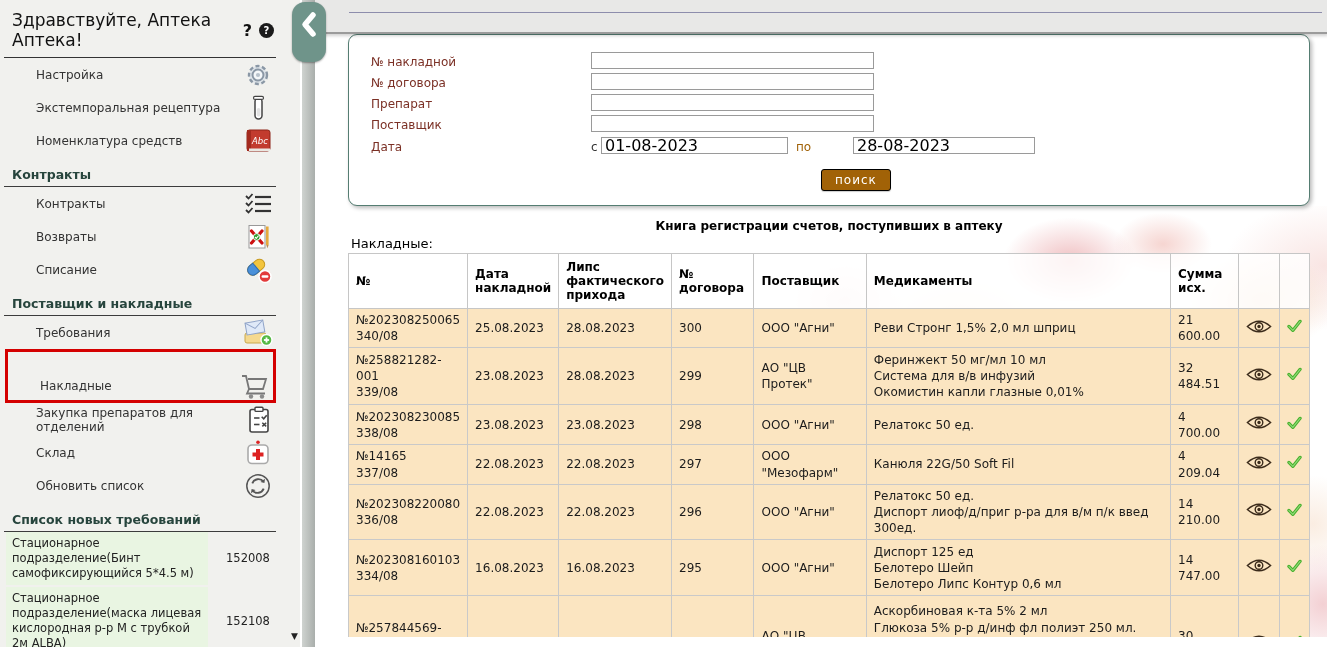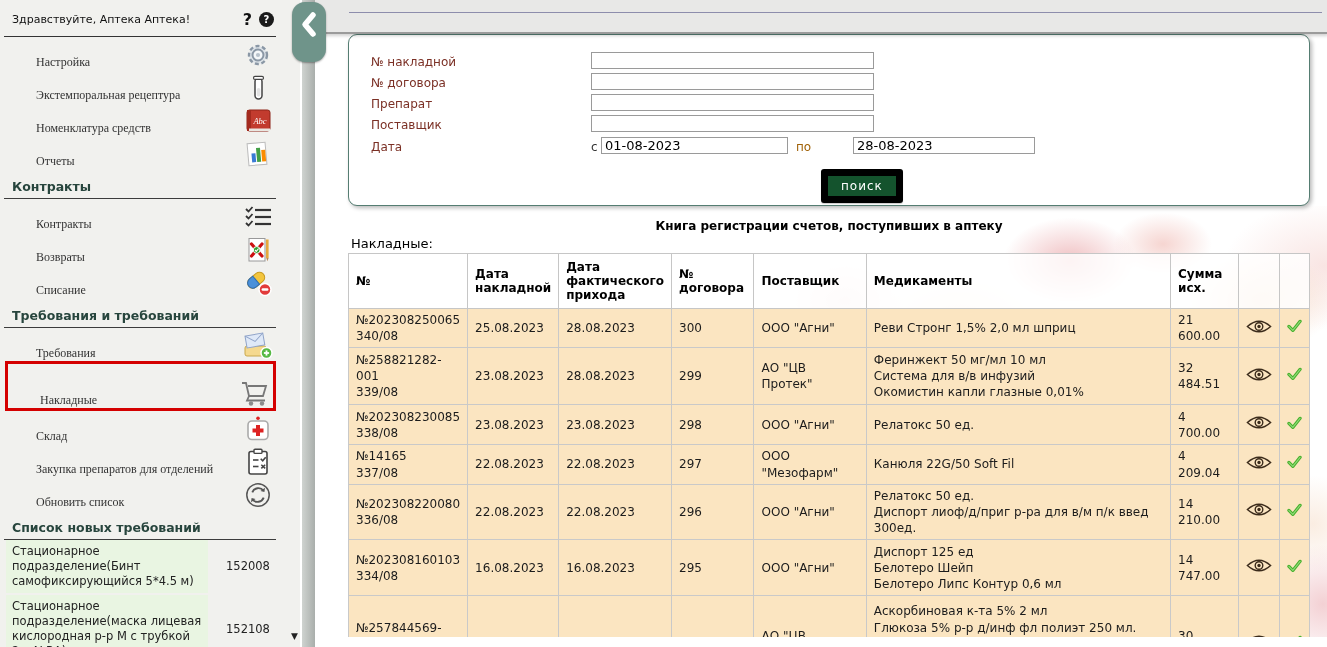--- a/index.html
+++ b/index.html
@@ -3,30 +3,30 @@
 <meta charset="utf-8">
 <style>
   html,body{margin:0;padding:0;}
   body{font-family:"DejaVu Sans", "Liberation Sans", sans-serif; font-size:12px; color:#222;}
   #page{position:relative;width:1327px;height:647px;background:#fff;overflow:hidden;}
 
   
   #sidebar{position:absolute;left:0;top:0;width:300px;height:647px;background:#f1f1ee;overflow:hidden;padding:0;}
   .sb-inner{padding:8px 10px 0 4px;width:272px;}
   .sb-head{display:flex;align-items:center;justify-content:space-between;padding:2px 2px 7px 8px;border-bottom:1px solid #333;}
-  .sb-greet{font-size:11px;color:#111;}
+  .sb-greet{font-size:17px;color:#111;}
   .sb-head-icons{display:flex;align-items:center;gap:7px;}
   .q-glyph{font-weight:bold;font-size:16px;color:#111;cursor:pointer;}
   .q-circle{width:15px;height:15px;border-radius:50%;background:#1b1b1b;color:#fff;font-size:10px;font-weight:bold;display:flex;align-items:center;justify-content:center;cursor:pointer;}
-  .mi{height:33px;display:flex;align-items:flex-end;justify-content:space-between;padding:0 2px 0 32px;cursor:pointer;font-family:Liberation Serif, serif;}
+  .mi{height:33px;display:flex;align-items:center;justify-content:space-between;padding:0 2px 0 32px;cursor:pointer;}
   .mi-label{font-size:12px;color:#333;}
   .mi-icon{width:32px;height:30px;display:flex;align-items:center;justify-content:center;}
   .sb-section{font-size:12.5px;font-weight:bold;color:#27453d;border-bottom:1px solid #3c3c3c;padding:6px 2px 4px 8px;margin-top:4px;}
   .hl{border:3px solid #d40000;margin-left:1px;}
-  .hl .mi{height:44px;}
+  .hl .mi{height:28px;margin-top:20px;}
   .rq-row{display:flex;gap:14px;margin:0 0 2px 2px;cursor:pointer;}
   .rq-name{flex:1;background:#e9f5e2;padding:4px 6px;font-size:11.5px;line-height:1.3;color:#222;}
   .rq-id{width:50px;display:flex;align-items:center;font-size:11.5px;color:#222;padding-left:4px;}
   #sb-scroll-arrow{position:absolute;left:291px;top:631px;font-size:9px;color:#222;cursor:pointer;z-index:6;}
 
   
   #splitter{position:absolute;left:302px;top:0;width:13px;height:647px;background:linear-gradient(to right,#cfd3d0,#a9aeab);z-index:4;}
   #collapse-tab{position:absolute;left:292px;top:2px;width:34px;height:60px;background:#6f948a;border-radius:13px;box-shadow:0 1px 2px rgba(0,0,0,.35);display:flex;align-items:flex-start;justify-content:center;padding-top:8px;box-sizing:border-box;cursor:pointer;z-index:7;}
 
   
@@ -46,23 +46,23 @@
       radial-gradient(140px 90px at 1010px 60px, rgba(240,190,185,.40), rgba(240,190,185,0) 72%);}
   #wm-line{left:480px;top:140px;width:430px;height:2px;background:linear-gradient(to right,rgba(150,150,150,.0),rgba(140,140,140,.55),rgba(150,150,150,.1));transform:rotate(-7deg);}
   #wm2{left:880px;top:430px;width:132px;height:183px;
     background:
       radial-gradient(85px 85px at 128px 150px, rgba(233,170,176,.55), rgba(233,170,176,0) 70%),
       radial-gradient(70px 70px at 118px 70px, rgba(244,215,190,.45), rgba(244,215,190,0) 70%);}
 
   
   #filter-panel{position:absolute;left:33px;top:10px;width:962px;height:172px;background:#fff;border:1px solid #557d72;border-radius:9px;box-shadow:2px 2px 4px rgba(0,0,0,.28);z-index:2;box-sizing:border-box;}
   .fp-label{position:absolute;left:22px;font-size:12px;color:#7b3025;}
-  .fp-input{position:absolute;left:242px;width:283px;height:17px;border:1px solid #9a9a9a;background:#fff;font-size:13px;font-family:inherit;padding:0 3px;box-sizing:border-box;}
+  .fp-input{position:absolute;left:242px;width:283px;height:17px;border:1px solid #9a9a9a;background:#fff;font-size:16px;font-family:inherit;padding:0 3px;box-sizing:border-box;}
   .fp-small{font-size:12px;color:#7b3025;position:absolute;}
-  #search-btn{position:absolute;left:472px;top:134px;padding:3px 13px;background:#14532d;border:7px solid #000000;border-radius:3px;color:#fff;font-size:12px;font-family:inherit;letter-spacing:1px;cursor:pointer;box-shadow:0 1px 1px rgba(0,0,0,.2);}
+  #search-btn{position:absolute;left:472px;top:134px;padding:3px 13px;background:#a16207;border:1px solid #000000;border-radius:3px;color:#fff;font-size:12px;font-family:inherit;letter-spacing:1px;cursor:pointer;box-shadow:0 1px 1px rgba(0,0,0,.2);}
 
   #reg-title{position:absolute;left:33px;top:195px;width:962px;text-align:center;font-weight:bold;font-size:12px;color:#000;z-index:2;}
   #tbl-caption{position:absolute;left:36px;top:212px;font-size:13px;color:#000;z-index:2;}
 
   
   #inv-table{position:absolute;left:33px;top:229px;width:962px;border-collapse:collapse;z-index:1;}
   #inv-table th{border:1px solid #c6c6c6;background:rgba(255,255,255,.82);font-size:12px;font-weight:bold;text-align:left;padding:4px 7px;vertical-align:middle;color:#000;}
   #inv-table td{border:1px solid #c9c9c9;background:#fbe5c1;font-size:12px;padding:3px 7px;vertical-align:middle;color:#1c1c1c;line-height:1.35;}
   .pre{white-space:pre-line;}
   .c-center{text-align:center;}
@@ -108,33 +108,20 @@
         <span class="mi-label">Номенклатура средств</span>
         <span class="mi-icon">
           <svg width="30" height="28" viewBox="0 0 30 28">
               <rect x="4" y="3" width="23" height="21" rx="2.5" fill="#c23b2e" stroke="#8e2418"></rect>
               <rect x="4" y="3" width="4" height="21" fill="#a32a1e"></rect>
               <rect x="6" y="21.5" width="21" height="2.5" fill="#eae7e1"></rect>
               <text x="17" y="16.5" font-size="8.5" fill="#fff" font-style="italic" text-anchor="middle">Abc</text>
             </svg>
         </span>
       </div>
-      <div class="mi">
-        <span class="mi-label">Отчеты</span>
-        <span class="mi-icon">
-          <svg width="26" height="28" viewBox="0 0 26 28">
-              <g transform="rotate(-5 12 14)">
-                <rect x="3" y="3" width="18" height="22" fill="#fff" stroke="#bbb"></rect>
-                <rect x="6.5" y="13" width="4" height="9" fill="#3a7bd5"></rect>
-                <rect x="11.5" y="8" width="4" height="14" fill="#43a047"></rect>
-                <rect x="16.5" y="10.5" width="4" height="11.5" fill="#fb8c00"></rect>
-              </g>
-            </svg>
-        </span>
-      </div>
 
       <div class="sb-section">Контракты</div>
 
       <div class="mi">
         <span class="mi-label">Контракты</span>
         <span class="mi-icon">
           <svg width="28" height="26" viewBox="0 0 28 26">
               <g stroke="#333" stroke-width="2.2">
                 <line x1="11" y1="6" x2="27" y2="6"></line>
                 <line x1="11" y1="13" x2="27" y2="13"></line>
@@ -171,21 +158,21 @@
               <g transform="rotate(-40 13 11)">
                 <rect x="3.5" y="6" width="19" height="10.5" rx="5.2" fill="#f3c53d" stroke="#c79a20"></rect>
                 <path d="M3.5 11.2 a5.2 5.2 0 0 1 5.2 -5.2 h4.3 v10.5 H8.7 a5.2 5.2 0 0 1 -5.2 -5.3 Z" fill="#4a90d9" stroke="#2f6cb0"></path>
               </g>
               <circle cx="22" cy="20.5" r="6" fill="#e23b3b" stroke="#fff" stroke-width="1.5"></circle>
               <rect x="18.6" y="19.3" width="6.8" height="2.4" rx="1.2" fill="#fff"></rect>
             </svg>
         </span>
       </div>
 
-      <div class="sb-section">Требования и требований</div>
+      <div class="sb-section">Поставщик и накладные</div>
 
       <div class="mi">
         <span class="mi-label">Требования</span>
         <span class="mi-icon">
           <svg width="30" height="28" viewBox="0 0 30 28">
               <rect x="2" y="14" width="21" height="10" rx="2" fill="#f5d98f" stroke="#c9a84c"></rect>
               <g transform="rotate(-10 12 9)">
                 <rect x="3" y="2.5" width="18" height="12" fill="#dfe9f8" stroke="#8fa3c8"></rect>
                 <path d="M3 2.5 l9 7 l9 -7" fill="none" stroke="#8fa3c8"></path>
               </g>
@@ -208,46 +195,46 @@
                   <path d="M9 17 l-2 4.5 h18"></path>
                 </g>
                 <circle cx="11" cy="24.5" r="2.2" fill="#8a8a8a"></circle>
                 <circle cx="22" cy="24.5" r="2.2" fill="#8a8a8a"></circle>
               </svg>
           </span>
         </div>
       </div>
 
       <div class="mi">
+        <span class="mi-label">Закупка препаратов для отделений</span>
+        <span class="mi-icon">
+          <svg width="26" height="28" viewBox="0 0 26 28">
+              <rect x="4" y="3.5" width="18" height="22.5" rx="2" fill="#fff" stroke="#444" stroke-width="1.6"></rect>
+              <rect x="9" y="1.2" width="8" height="4.2" rx="1" fill="#fff" stroke="#444" stroke-width="1.4"></rect>
+              <g stroke="#444" stroke-width="1.6">
+                <line x1="8" y1="12" x2="13.5" y2="12"></line>
+                <line x1="8" y1="18.5" x2="13.5" y2="18.5"></line>
+              </g>
+              <path d="M15.7 10.8 l2 2 l3 -3.5" stroke="#444" fill="none" stroke-width="1.6"></path>
+              <g stroke="#444" stroke-width="1.5">
+                <line x1="16.3" y1="16.7" x2="20.2" y2="20.4"></line>
+                <line x1="20.2" y1="16.7" x2="16.3" y2="20.4"></line>
+              </g>
+            </svg>
+        </span>
+      </div>
+      <div class="mi">
         <span class="mi-label">Склад</span>
         <span class="mi-icon">
           <svg width="28" height="28" viewBox="0 0 28 28">
               <circle cx="14" cy="3.2" r="1.8" fill="#d22"></circle>
               <rect x="4" y="6" width="20" height="18.5" rx="4" fill="#fff" stroke="#aaa" stroke-width="1.6"></rect>
               <g fill="#d22">
                 <rect x="12" y="10" width="4" height="11"></rect>
                 <rect x="8.5" y="13.5" width="11" height="4"></rect>
-              </g>
-            </svg>
-        </span>
-      </div>
-      <div class="mi">
-        <span class="mi-label">Закупка препаратов для отделений</span>
-        <span class="mi-icon">
-          <svg width="26" height="28" viewBox="0 0 26 28">
-              <rect x="4" y="3.5" width="18" height="22.5" rx="2" fill="#fff" stroke="#444" stroke-width="1.6"></rect>
-              <rect x="9" y="1.2" width="8" height="4.2" rx="1" fill="#fff" stroke="#444" stroke-width="1.4"></rect>
-              <g stroke="#444" stroke-width="1.6">
-                <line x1="8" y1="12" x2="13.5" y2="12"></line>
-                <line x1="8" y1="18.5" x2="13.5" y2="18.5"></line>
-              </g>
-              <path d="M15.7 10.8 l2 2 l3 -3.5" stroke="#444" fill="none" stroke-width="1.6"></path>
-              <g stroke="#444" stroke-width="1.5">
-                <line x1="16.3" y1="16.7" x2="20.2" y2="20.4"></line>
-                <line x1="20.2" y1="16.7" x2="16.3" y2="20.4"></line>
               </g>
             </svg>
         </span>
       </div>
       <div class="mi">
         <span class="mi-label">Обновить список</span>
         <span class="mi-icon">
           <svg width="28" height="28" viewBox="0 0 28 28">
               <circle cx="14" cy="14" r="11.2" fill="none" stroke="#555" stroke-width="1.5"></circle>
               <g fill="none" stroke="#555" stroke-width="1.9">
@@ -325,21 +312,21 @@
           <col style="width:117px">
           <col style="width:350px">
           <col style="width:70px">
           <col style="width:35px">
           <col style="width:23px">
       </colgroup>
       <tbody>
           <tr class="hrow">
         <th>№</th>
         <th>Дата накладной</th>
-        <th>Дата фактического прихода</th>
+        <th>Липс фактического прихода</th>
         <th>№ договора</th>
         <th>Поставщик</th>
         <th>Медикаменты</th>
         <th>Сумма исх.</th>
         <th></th>
         <th></th>
       </tr>
 
       <tr class="r0">
         <td class="pre">№202308250065

